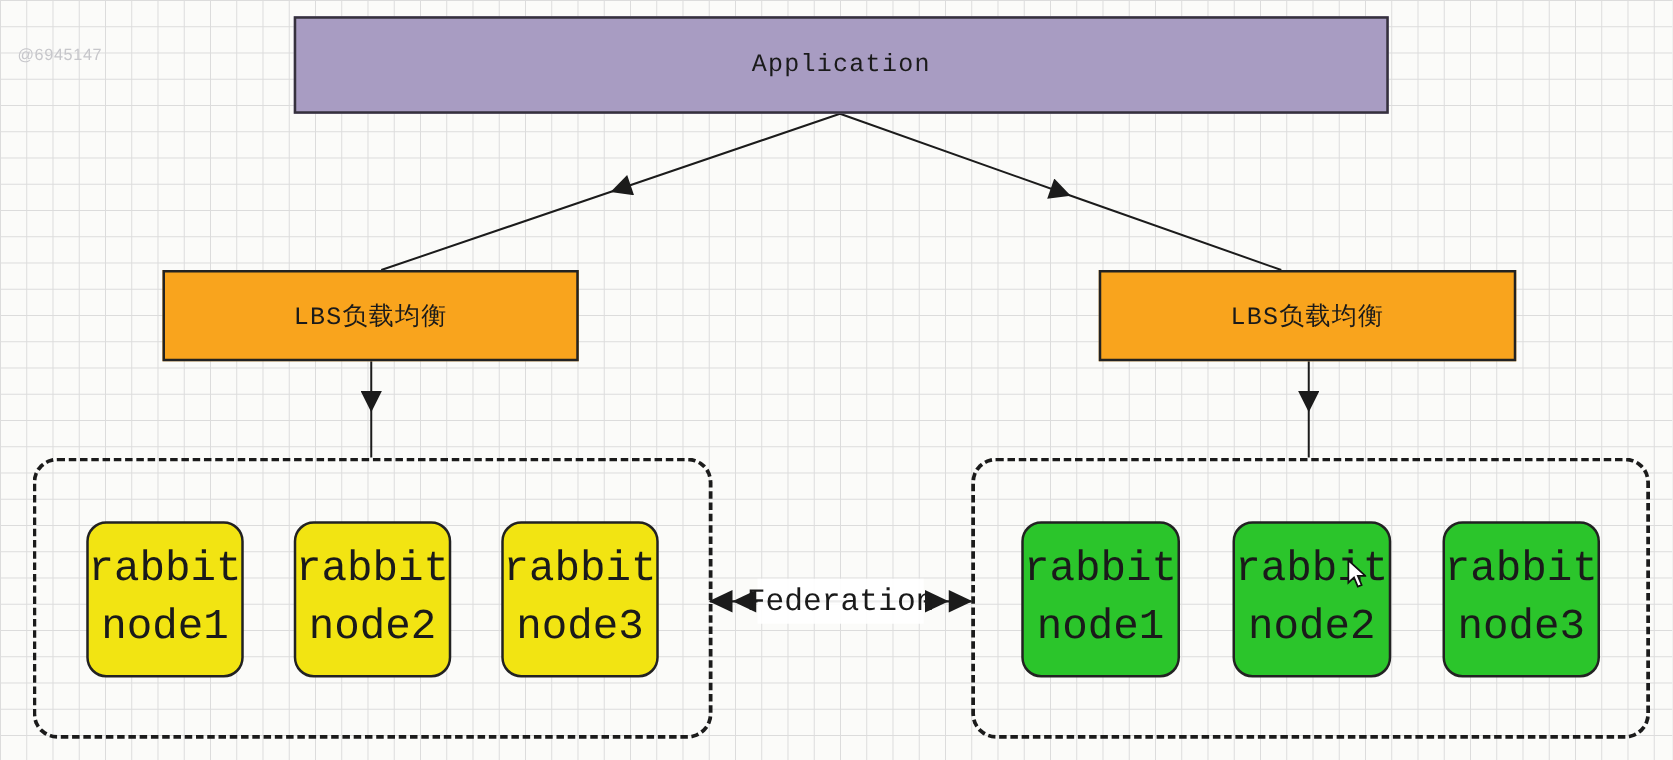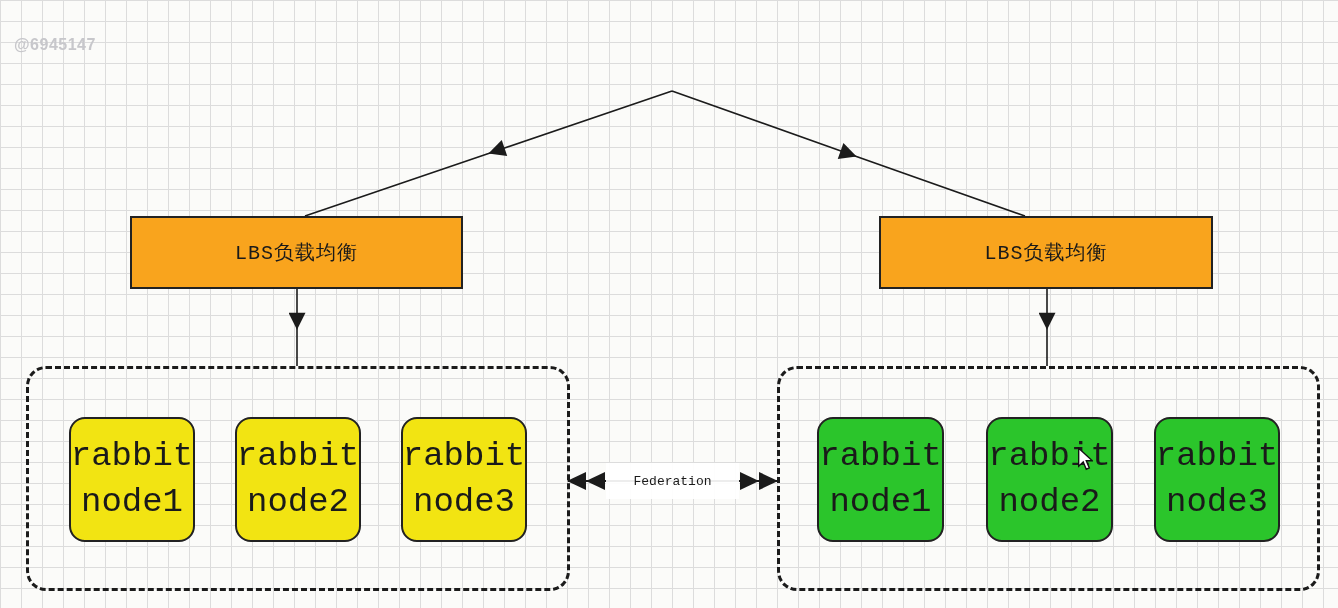--- a/index.html
+++ b/index.html
@@ -18,22 +18,22 @@
       linear-gradient(90deg, #dcdcdc 1px, transparent 1px);
     background-size: 21px 21px;
     font-family: "Liberation Mono", "DejaVu Sans Mono", monospace;
     color: #1a1a1a;
   }
   .watermark {
     position: absolute;
     left: 14px;
     top: 36px;
     font-family: "Liberation Sans", sans-serif;
-    font-size: 16px;
-    font-weight: 700;
+    font-size: 13px;
+    font-weight: 400;
     letter-spacing: 0.5px;
     color: #c7c7cb;
     z-index: 4;
   }
   .connector-layer {
     position: absolute;
     left: 0;
     top: 0;
     z-index: 1;
     pointer-events: none;
@@ -95,21 +95,21 @@
   .rn1 { left: 817px;  top: 417px; width: 127px; height: 125px; }
   .rn2 { left: 986px;  top: 417px; width: 127px; height: 125px; }
   .rn3 { left: 1154px; top: 417px; width: 126px; height: 125px; }
   .federation-label {
     position: absolute;
     left: 606px; top: 463px; width: 133px; height: 36px;
     display: flex;
     align-items: center;
     justify-content: center;
     background: rgba(255,255,255,0.92);
-    font-size: 13px;
+    font-size: 25px;
     z-index: 3;
   }
   .cursor {
     position: absolute;
     left: 1077px; top: 447px;
     z-index: 10;
     pointer-events: none;
   }
 </style>
 </head>
@@ -132,20 +132,23 @@
     <path d="M297,289 L297,328 L297,366" fill="none" stroke="#1b1b1b" stroke-width="1.6" marker-mid="url(#ah)"></path>
     <path d="M1047,289 L1047,328 L1047,366" fill="none" stroke="#1b1b1b" stroke-width="1.6" marker-mid="url(#ah)"></path>
 
     <line x1="568" y1="481" x2="777" y2="481" stroke="#1b1b1b" stroke-width="1.8"></line>
     <polygon points="567,481 586,472 586,490" fill="#1b1b1b"></polygon>
     <polygon points="586,481 605,472 605,490" fill="#1b1b1b"></polygon>
     <polygon points="778,481 759,472 759,490" fill="#1b1b1b"></polygon>
     <polygon points="759,481 740,472 740,490" fill="#1b1b1b"></polygon>
   </svg>
 
+  <div class="box app-box">
+    <span>Application</span>
+  </div>
 
   <div class="box lbs-box lbs-left">
     <span>LBS负载均衡</span>
   </div>
   <div class="box lbs-box lbs-right">
     <span>LBS负载均衡</span>
   </div>
 
   <div class="cluster cluster-left"></div>
   <div class="cluster cluster-right"></div>

